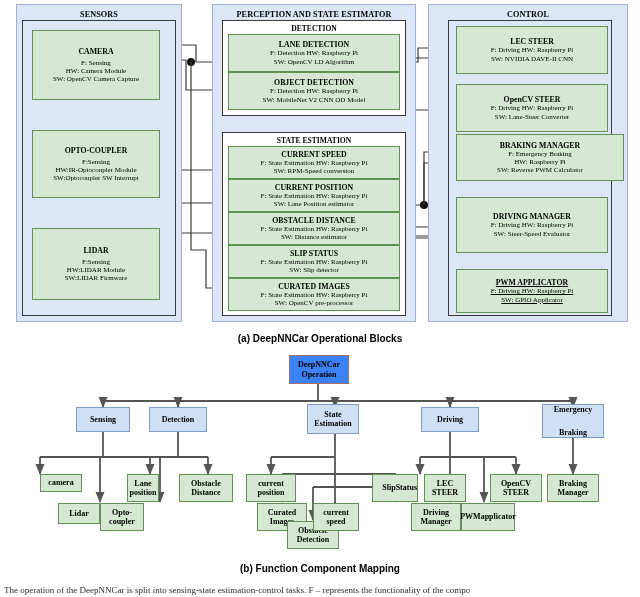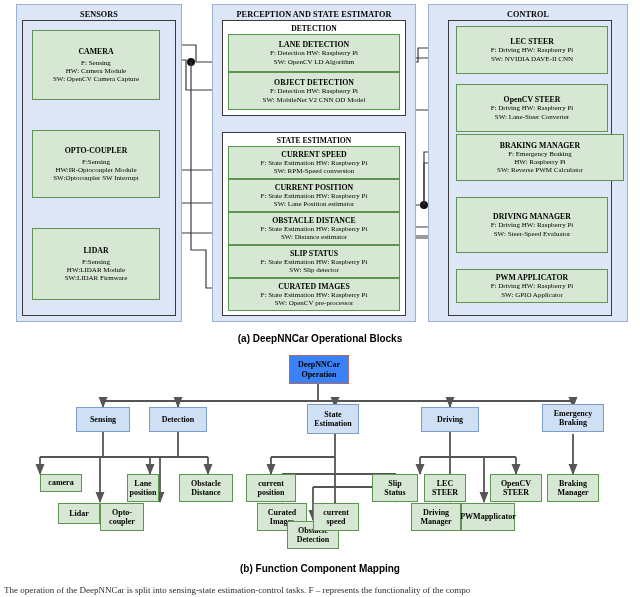--- a/index.html
+++ b/index.html
@@ -173,21 +173,21 @@
     <div class="bt">BRAKING MANAGER</div>
     <div class="bl">F: Emergency Braking</div>
     <div class="bl">HW: Raspberry Pi</div>
     <div class="bl">SW: Reverse PWM Calculator</div>
   </div>
   <div class="block" style="left:456px;top:197px;width:152px;height:56px;">
     <div class="bt">DRIVING MANAGER</div>
     <div class="bl">F: Driving  HW: Raspberry Pi</div>
     <div class="bl">SW: Steer-Speed Evaluator</div>
   </div>
-  <div class="block" style="left:456px;top:269px;width:152px;height:34px;">
+  <div class="block" style="left:456px;top:269px;width:152px;height:44px;text-decoration:underline;">
     <div class="bt">PWM APPLICATOR</div>
     <div class="bl">F: Driving  HW: Raspberry Pi</div>
     <div class="bl">SW: GPIO Applicator</div>
   </div>
 
   <div class="caption" style="left:0;top:333px;width:640px;">(a) DeepNNCar Operational Blocks</div>
 
   <svg width="640" height="190" style="position:absolute;left:0;top:352px;">
     <defs>
       <marker id="ah2" markerWidth="7" markerHeight="7" refX="5.5" refY="2.5" orient="auto">
@@ -251,21 +251,21 @@
   <div class="node n-mid" style="left:149px;top:407px;width:58px;height:25px;">
     <span>Detection</span>
   </div>
   <div class="node n-mid" style="left:307px;top:404px;width:52px;height:30px;flex-direction:column;">
     <span>State</span>
     <span>Estimation</span>
   </div>
   <div class="node n-mid" style="left:421px;top:407px;width:58px;height:25px;">
     <span>Driving</span>
   </div>
-  <div class="node n-mid" style="left:542px;top:404px;width:62px;height:28px;flex-direction:column;">
+  <div class="node n-mid" style="left:542px;top:404px;width:62px;height:34px;flex-direction:column;justify-content:space-between;">
     <span>Emergency</span>
     <span>Braking</span>
   </div>
 
   <div class="node n-leaf" style="left:40px;top:474px;width:42px;height:18px;">
     <span>camera</span>
   </div>
   <div class="node n-leaf" style="left:58px;top:503px;width:42px;height:21px;">
     <span>Lidar</span>
   </div>
@@ -290,21 +290,21 @@
     <span>Images</span>
   </div>
   <div class="node n-leaf" style="left:287px;top:521px;width:52px;height:28px;flex-direction:column;">
     <span>Obstacle</span>
     <span>Detection</span>
   </div>
   <div class="node n-leaf" style="left:313px;top:503px;width:46px;height:28px;flex-direction:column;">
     <span>current</span>
     <span>speed</span>
   </div>
-  <div class="node n-leaf" style="left:372px;top:474px;width:46px;height:28px;flex-direction:column;">
+  <div class="node n-leaf" style="left:372px;top:474px;width:46px;height:28px;justify-content:flex-end;">
     <span>Slip</span>
     <span>Status</span>
   </div>
   <div class="node n-leaf" style="left:424px;top:474px;width:42px;height:28px;flex-direction:column;">
     <span>LEC</span>
     <span>STEER</span>
   </div>
   <div class="node n-leaf" style="left:411px;top:503px;width:50px;height:28px;flex-direction:column;">
     <span>Driving</span>
     <span>Manager</span>

